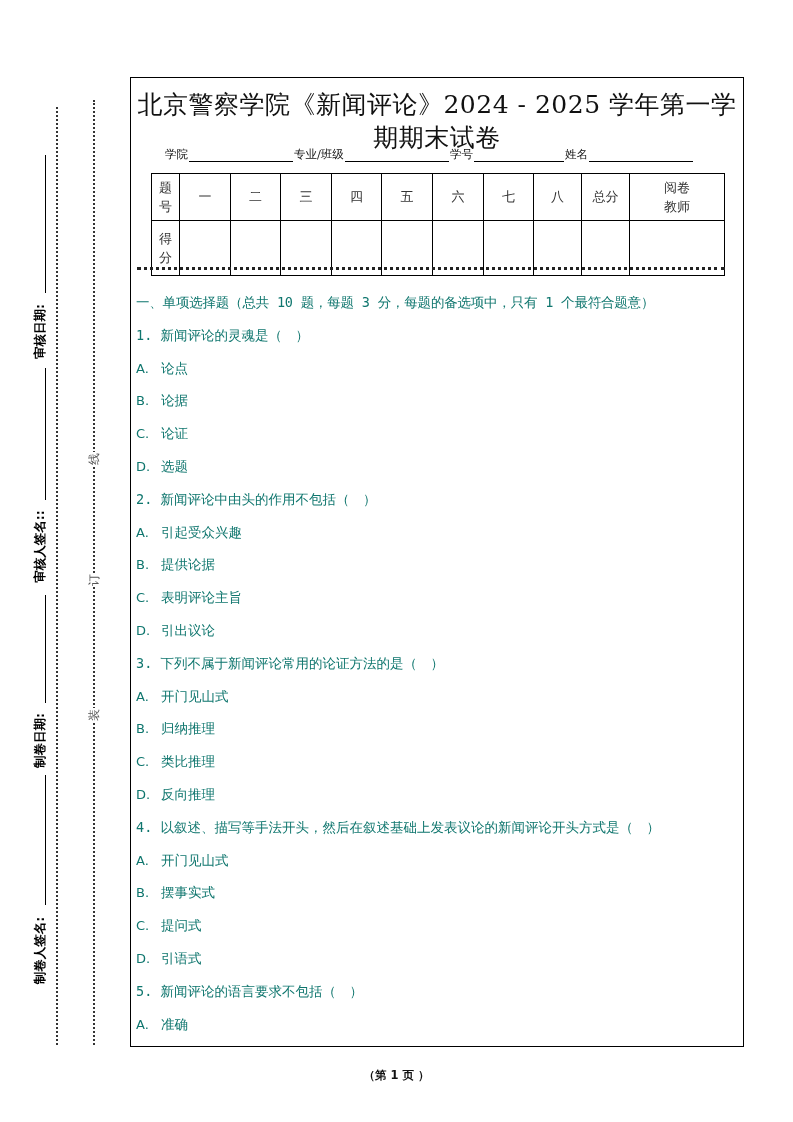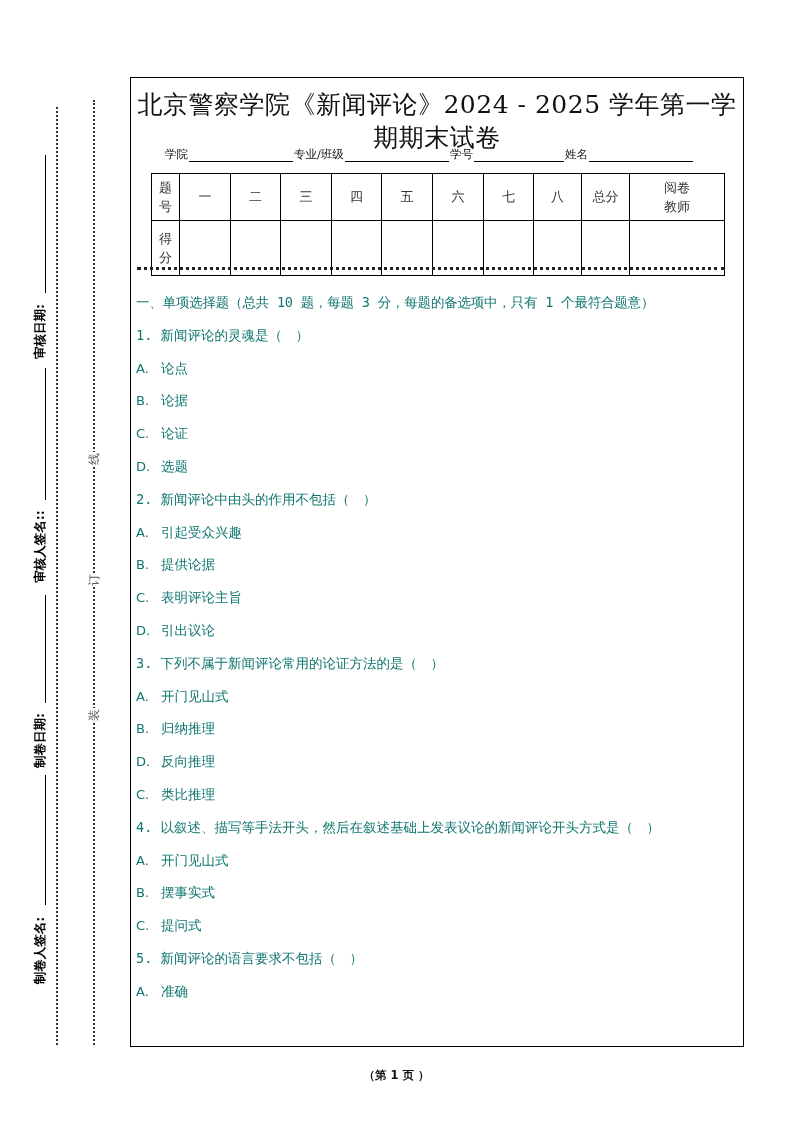--- a/index.html
+++ b/index.html
@@ -149,26 +149,27 @@
 
     <div class="line">2. 新闻评论中由头的作用不包括（　）</div>
     <div class="line"><span class="lbl">A.</span><span>引起受众兴趣</span></div>
     <div class="line"><span class="lbl">B.</span><span>提供论据</span></div>
     <div class="line"><span class="lbl">C.</span><span>表明评论主旨</span></div>
     <div class="line"><span class="lbl">D.</span><span>引出议论</span></div>
 
     <div class="line">3. 下列不属于新闻评论常用的论证方法的是（　）</div>
     <div class="line"><span class="lbl">A.</span><span>开门见山式</span></div>
     <div class="line"><span class="lbl">B.</span><span>归纳推理</span></div>
+    <div class="line"><span class="lbl">C.</span><span>类比推理</span></div>
     <div class="line"><span class="lbl">D.</span><span>反向推理</span></div>
-    <div class="line"><span class="lbl">C.</span><span>类比推理</span></div>
 
     <div class="line">4. 以叙述、描写等手法开头，然后在叙述基础上发表议论的新闻评论开头方式是（　）</div>
     <div class="line"><span class="lbl">A.</span><span>开门见山式</span></div>
     <div class="line"><span class="lbl">B.</span><span>摆事实式</span></div>
     <div class="line"><span class="lbl">C.</span><span>提问式</span></div>
+    <div class="line"><span class="lbl">D.</span><span>引语式</span></div>
 
     <div class="line">5. 新闻评论的语言要求不包括（　）</div>
     <div class="line"><span class="lbl">A.</span><span>准确</span></div>
   </div>
 </div>
 
 <div class="footer">（第 1 页 ）</div>
 
 </body></html>

